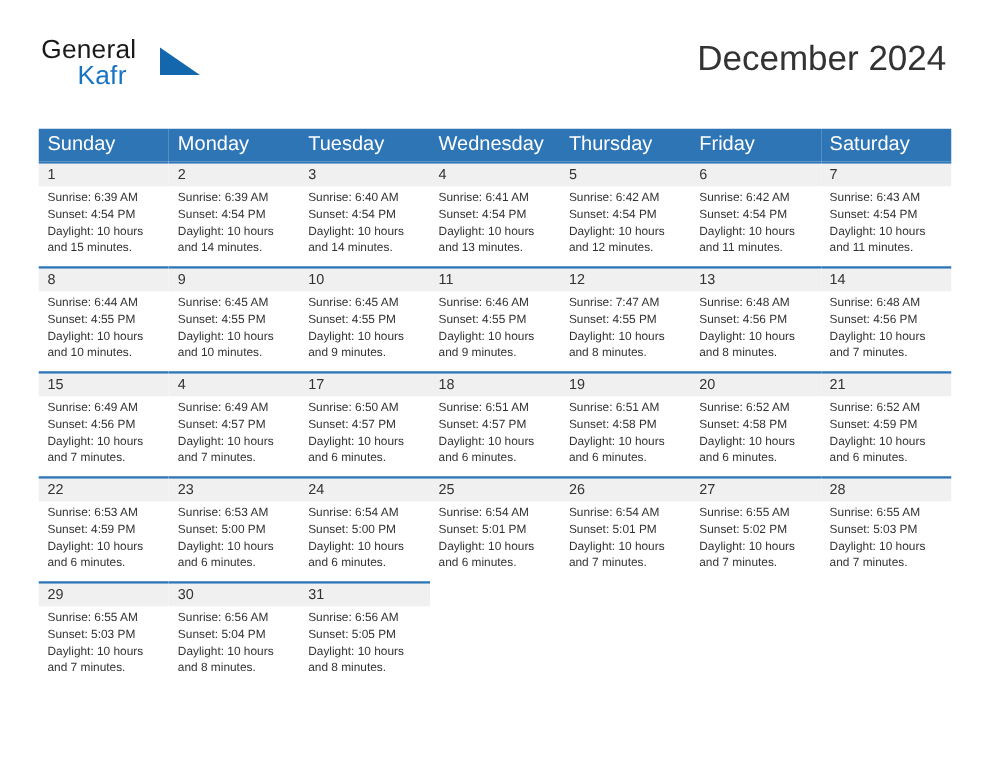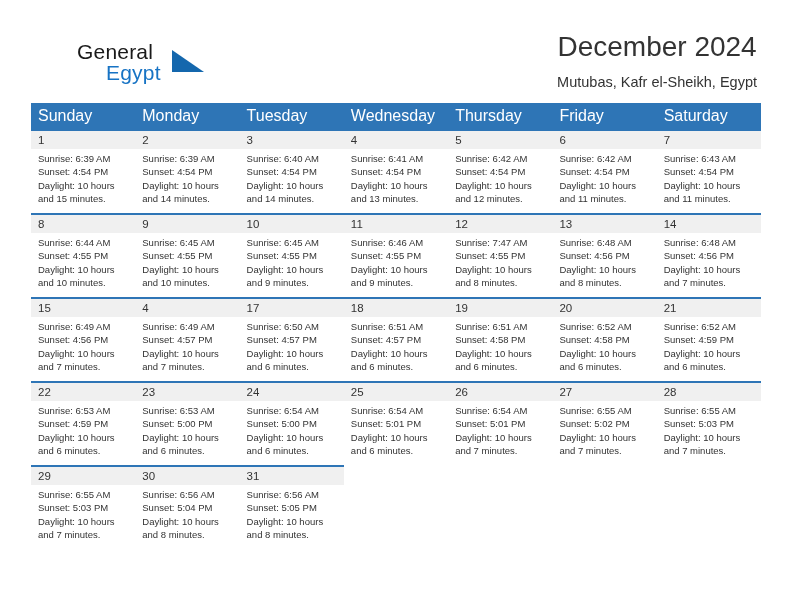--- a/index.html
+++ b/index.html
@@ -25,24 +25,23 @@
   .header {
     position: absolute;
     left: 0;
     top: 0;
     width: 792px;
     height: 100px;
   }
   .brand {
     position: absolute;
     left: 33px;
-    top: 40px;
+    top: 28px;
     width: 230px;
     height: 50px;
-    margin-left: 44px;
   }
   .brand-general {
     position: absolute;
     left: 0;
     top: 0;
     font-size: 21px;
     letter-spacing: 0.2px;
     color: #1a1a1a;
     font-family: "Liberation Sans", sans-serif;
   }
@@ -144,26 +143,25 @@
 </head>
 <body>
 
 <div class="page">
 
   <div class="header">
 
     <div class="brand">
       <span class="brand-general">General</span>
       <span class="brand-triangle"></span>
-      <span class="brand-blue">Egypt</span>
+      <span class="brand-blue">Kafr</span>
     </div>
 
     <div class="title-block">
       <div class="month-title">December 2024</div>
-      <div class="location">Mutubas, Kafr el-Sheikh, Egypt</div>
     </div>
 
   </div>
 
   <table class="calendar">
     <thead>
       <tr>
         <th>Sunday</th>
         <th>Monday</th>
         <th>Tuesday</th>

